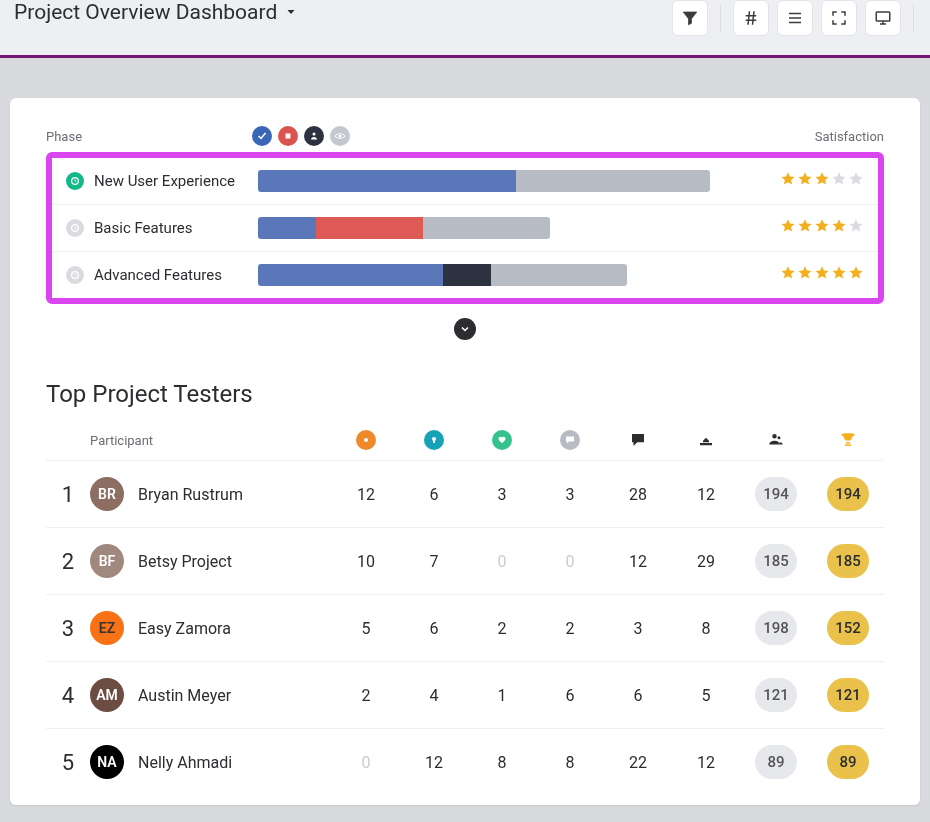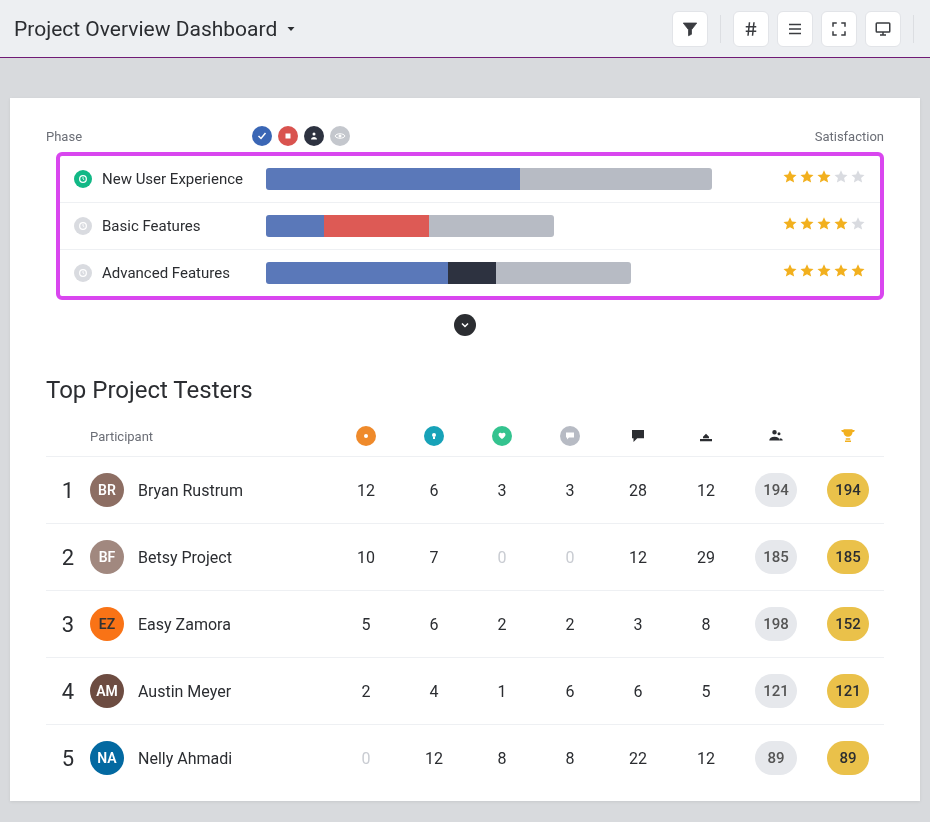--- a/index.html
+++ b/index.html
@@ -8,24 +8,24 @@
     background: #d8dadd;
     width: 930px;
     height: 822px;
     overflow: hidden;
   }
   
   .topbar {
     background: #edeff2;
     height: 58px;
     display: flex;
-    align-items: center;
+    align-items: flex-start;
     justify-content: space-between;
     padding: 0 12px;
-    border-bottom: 1px solid #701a75;
+    border-bottom: 3px solid #701a75;
     gap: 27px;
   }
   .title-wrap {
     display: flex; align-items: center; gap: 8px;
     font-size: 21px; color: #2b2d31;
     padding-left: 2px;
   }
   .caret-down-svg { width: 12px; height: 12px; }
   .tool-group { display: flex; align-items: center; gap: 8px; }
   .tool-sep { width: 1px; height: 28px; background: #dcdee2; margin: 0 4px; }
@@ -36,21 +36,21 @@
     color: #3a3c40; cursor: pointer;
   }
   .tool-btn svg { width: 18px; height: 18px; stroke: #3a3c40; }
 
   
   .stage { padding: 40px 0 0 0; }
   .card {
     background: #fff;
     margin: 0 auto;
     width: 910px;
-    border-radius: 0;
+    border-radius: 6px;
     box-shadow: 0 1px 3px rgba(0,0,0,.08);
     padding: 28px 36px 10px 36px;
     position: relative;
   }
 
   
   .phase-header {
     display: flex; align-items: center;
     font-size: 13px; color: #6b6e76;
     margin-bottom: 6px;
@@ -62,21 +62,21 @@
   .badge {
     width: 20px; height: 20px; border-radius: 50%;
     display: inline-flex; align-items: center; justify-content: center;
   }
   .badge svg { width: 12px; height: 12px; }
   .badge-blue { background: #3a66b5; }
   .badge-red  { background: #d9534f; }
   .badge-dark { background: #2d3240; }
   .badge-grey { background: #c4c7cd; }
 
-  .phase-box { border: 4px solid #d946ef; border-radius: 6px; overflow: hidden; margin-left: 10px; }
+  .phase-box { border: 6px solid #d946ef; border-radius: 6px; overflow: hidden; }
   .phase-row {
     display: flex; align-items: center;
     padding: 12px 14px;
     border-top: 1px solid #eef0f3;
   }
   .phase-row:first-child { border-top: none; }
   .phase-name-wrap { width: 192px; display: flex; align-items: center; gap: 10px; font-size: 15px; color: #2b2d31; }
   .phase-status-dot { width: 18px; height: 18px; border-radius: 50%; display:flex; align-items:center; justify-content:center; }
   .dot-active { background: #12b886; }
   .dot-inactive { background: #d9dbe0; }
@@ -149,21 +149,21 @@
   .metric.zero { color:#c9ccd2; }
 
   .pill {
     display:inline-flex; align-items:center; justify-content:center;
     min-width: 42px; height: 34px; border-radius: 17px;
     font-size: 15px; font-weight: 500;
   }
   .pill-grey { background:#e6e8ec; color:#555; }
   .pill-gold { background:#eac14a; color:#2b2d31; }
 
-  .av1{background:#8d6e63}.av2{background:#a1887f}.av3{background:#f97316;color:#333}.av4{background:#6d4c41}.av5{background:#0369a1}
+  .av1{background:#8d6e63}.av2{background:#a1887f}.av3{background:#f97316;color:#333}.av4{background:#6d4c41}.av5{background:#000000}
 </style>
 </head>
 <body>
 
 <div class="topbar">
   <div class="title-wrap">
     <span>Project Overview Dashboard</span>
     <svg class="caret-down-svg" viewBox="0 0 24 24">
         <path d="M5 8l7 8 7-8z" fill="#2b2d31"></path>
       </svg>

